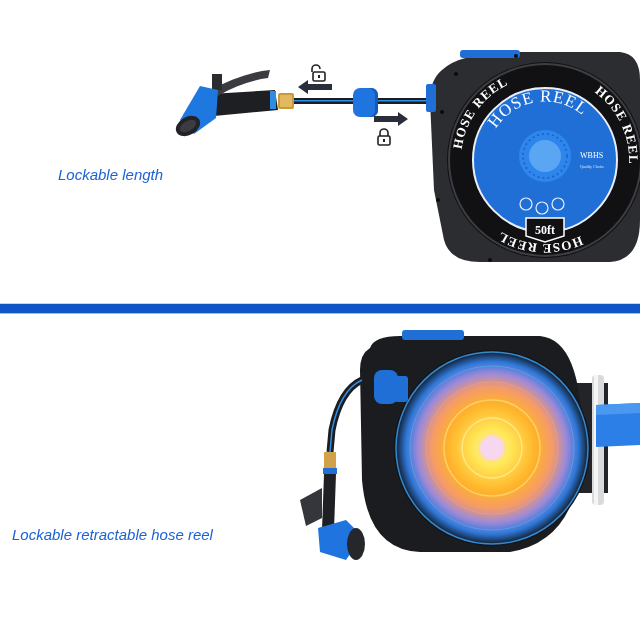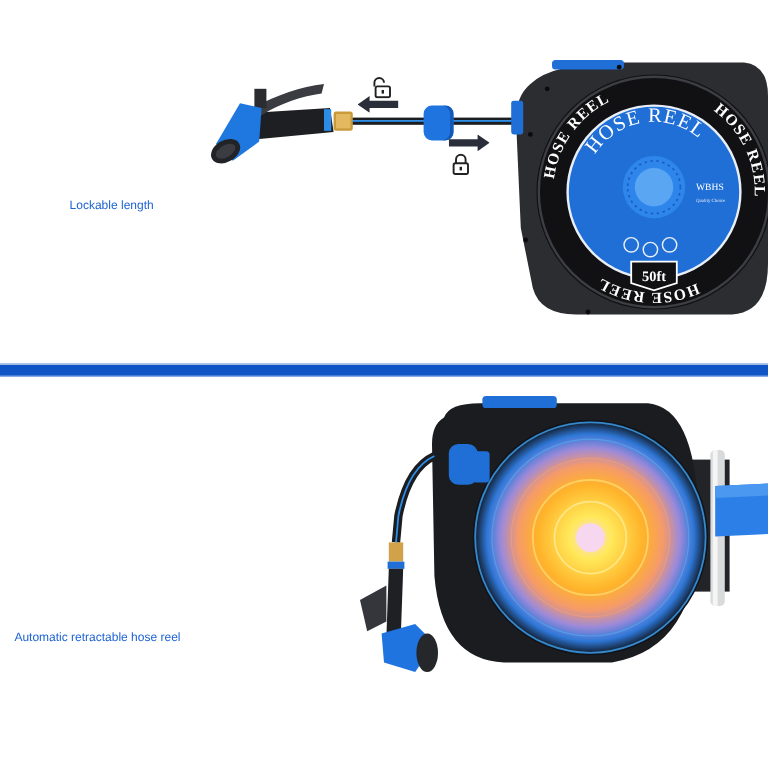--- a/index.html
+++ b/index.html
@@ -1,18 +1,18 @@
 <!DOCTYPE html>
 <html><head>
 <meta charset="utf-8">
 <style>
   html, body { margin:0; padding:0; background:#ffffff; }
   body { width:640px; height:640px; position:relative; overflow:hidden; font-family:"Liberation Sans", sans-serif; }
   .abs { position:absolute; }
-  .caption { position:absolute; color:#1c62d4; font-size:10px; white-space:nowrap; font-family:"Liberation Sans", sans-serif; }
+  .caption { position:absolute; color:#1c62d4; font-size:15px; white-space:nowrap; font-family:"Liberation Sans", sans-serif;font-style:italic; }
   .divider { position:absolute; left:0; top:303px; width:640px; height:11px; background:#0f55c6; border-top:1px solid #c8d4ea; border-bottom:1px solid #9fb8ea; box-sizing:border-box; }
   svg text { font-family:"Liberation Serif", serif; }
 </style>
 </head>
 <body>
 
 <div>
 
   <span class="caption" style="left:58px; top:166px;">Lockable length</span>
 
@@ -102,21 +102,21 @@
     <circle cx="22" cy="72" r="2" fill="#0b0b0c"></circle>
       <circle cx="18" cy="160" r="2" fill="#0b0b0c"></circle>
     <circle cx="70" cy="220" r="2" fill="#0b0b0c"></circle>
   </svg>
 </div>
 
 <div class="divider"></div>
 
 <div>
 
-  <span class="caption" style="left:12px; top:526px;">Automatic retractable hose reel</span>
+  <span class="caption" style="left:12px; top:526px;">Lockable retractable hose reel</span>
 
   <svg class="abs" style="left:572px; top:375px;" width="68" height="130" viewBox="0 0 68 130">
     <rect x="0" y="8" width="36" height="110" fill="#222428"></rect>
     <rect x="20" y="0" width="12" height="130" rx="4" fill="#d9dadc"></rect>
     <rect x="22" y="0" width="4" height="130" fill="#f5f5f5"></rect>
     <path d="M24 30 L68 28 L68 70 L24 72 Z" fill="#2c7fe6"></path>
     <path d="M24 30 L68 28 L68 38 L24 40 Z" fill="#4a98f0"></path>
   </svg>
 
   <svg class="abs" style="left:350px; top:330px;" width="240" height="230" viewBox="0 0 240 230">

